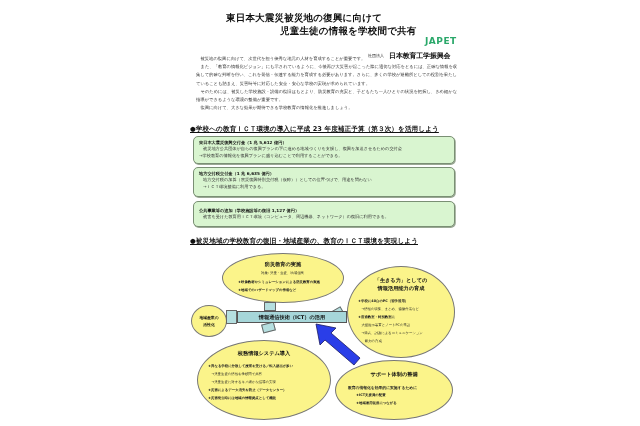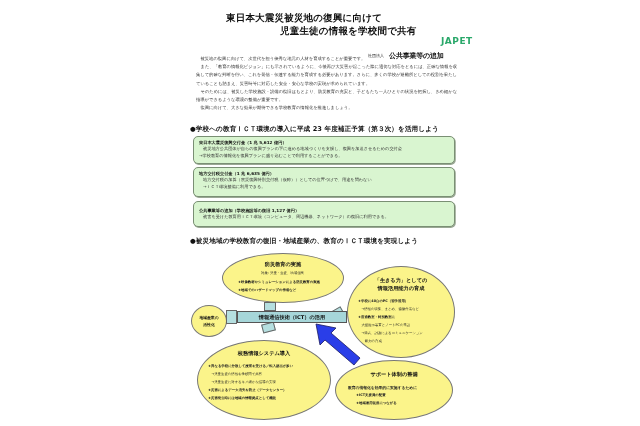--- a/index.html
+++ b/index.html
@@ -1,27 +1,27 @@
 <!DOCTYPE html>
 <html><head>
 <meta charset="utf-8">
 <style>
   html, body { margin:0; padding:0; background:#ffffff; }
   body { width:640px; height:426px; position:relative; overflow:hidden;
          font-family:"DejaVu Sans", sans-serif; color:#111; }
   .abs { position:absolute; }
   .title1 { left:226px; top:12px; font-size:9.5px; font-weight:bold; letter-spacing:0.2px; white-space:nowrap; }
   .title2 { left:280px; top:25px; font-size:9.5px; font-weight:bold; letter-spacing:0.2px; white-space:nowrap; }
-  .logo { left:441px; top:36px; font-size:9px; font-weight:900; color:#2aa86a; letter-spacing:0.5px; font-family:"DejaVu Sans", sans-serif; }
+  .logo { left:425px; top:36px; font-size:9px; font-weight:900; color:#2aa86a; letter-spacing:0.5px; font-family:"DejaVu Sans", sans-serif; }
   .org { left:368px; top:45px; white-space:nowrap; }
   .org-prefix { font-size:4px; vertical-align:middle; }
   .org-name { font-size:7px; font-weight:bold; vertical-align:middle; letter-spacing:-0.2px; }
   .body-text { left:196px; top:55px; width:265px; font-size:4.3px; line-height:8.2px; color:#333; }
   .body-text p { margin:0; text-indent:4.5px; }
-  .sec-head { font-size:6.6px; font-weight:bold; white-space:nowrap; letter-spacing:0.1px; }
+  .sec-head { font-size:6.6px; font-weight:bold; white-space:nowrap; letter-spacing:0.1px;text-decoration:underline; }
   .sec1 { left:190px; top:125px; }
   .sec2 { left:190px; top:237px; }
   .gbox { position:absolute; left:193px; width:262px; background:#d9f5d0; border:0.8px solid #7a8f74;
           border-radius:5px; box-shadow:0.8px 1px 0 #9aa894; box-sizing:border-box; padding:2px 5px; }
   .gbox .gt { font-size:4.2px; font-weight:bold; line-height:7px; }
   .gbox .gl { font-size:4.2px; line-height:6.5px; padding-left:4px; color:#333; }
   .gbox .gl.ni { padding-left:0; }
   .gbox1 { top:136px; height:28px; }
   .gbox2 { top:167px; height:30px; }
   .gbox3 { top:201px; height:26px; }
@@ -35,21 +35,21 @@
   .small-arrow { position:absolute; background:#b5dfe0; border:0.6px solid #666; box-sizing:border-box; }
 </style>
 </head>
 <body>
 
 <div class="abs title1">東日本大震災被災地の復興に向けて</div>
 <div class="abs title2">児童生徒の情報を学校間で共有</div>
 <div class="abs logo">JAPET</div>
 <div class="abs org">
   <span class="org-prefix">社団法人</span>
-  <span class="org-name">公共事業等の追加</span>
+  <span class="org-name">日本教育工学振興会</span>
 </div>
 
 <div class="abs body-text">
   <p>被災地の復興に向けて、次世代を担う優秀な地元の人材を育成することが重要です。</p>
   <p>また、「教育の情報化ビジョン」にも示されているように、今後再び大災害が起こった際に適切な対応をとるには、正確な情報を収集して的確な判断を行い、これを発信・伝達する能力を育成する必要があります。さらに、多くの学校が避難所としての役割を果たしていることも踏まえ、災害時等に対応した安全・安心な学校の実現が求められています。</p>
   <p>そのためには、被災した学校施設・設備の復旧はもとより、防災教育の充実と、子どもたち一人ひとりの状況を把握し、きめ細かな指導ができるような環境の整備が重要です。</p>
   <p>復興に向けて、大きな効果が期待できる学校教育の情報化を推進しましょう。</p>
 </div>
 
 <div class="abs sec-head sec1">●学校への教育ＩＣＴ環境の導入に平成 23 年度補正予算（第３次）を活用しよう</div>

